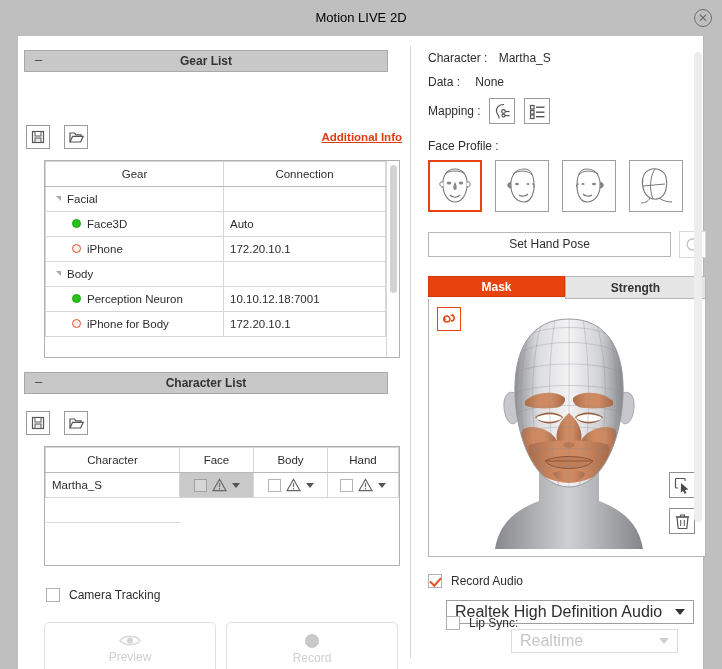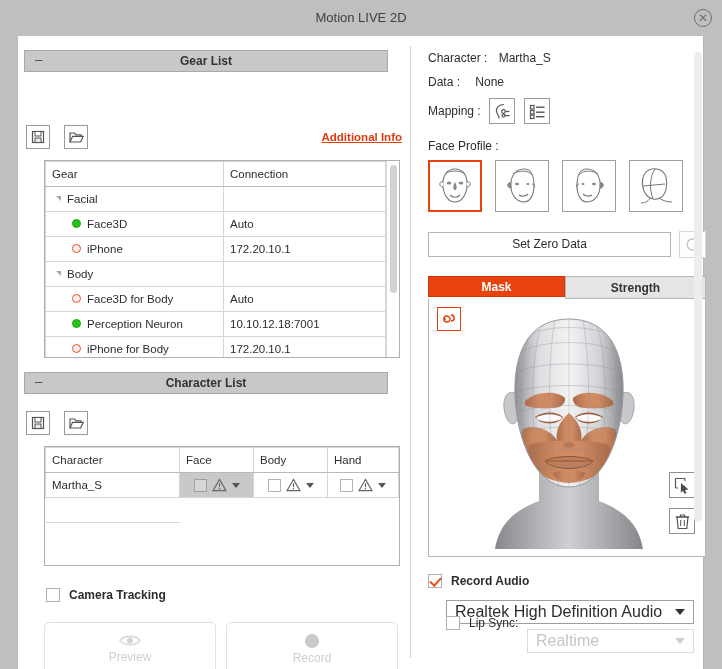--- a/index.html
+++ b/index.html
@@ -12,21 +12,21 @@
   #app { position: relative; width: 722px; height: 669px; background: #bfbfbf; }
 
   
   .titlebar {
     position: absolute; left: 0; top: 0; width: 722px; height: 36px;
     background: #bfbfbf;
   }
   .title-text {
     position: absolute; left: 0; top: 0; width: 722px; height: 36px;
     line-height: 36px; text-align: center;
-    font-size: 13px; color: #404040;
+    font-size: 13px; color: #000000;
   }
   .close-btn {
     position: absolute; right: 10px; top: 9px;
     width: 18px; height: 18px; border-radius: 50%;
     border: 1px solid #6f6f6f; color: #6f6f6f;
     font-size: 12px; line-height: 16px; text-align: center;
     cursor: pointer; background: transparent;
   }
 
   
@@ -74,21 +74,21 @@
   .tbl-wrap {
     position: absolute; border: 1px solid #b0b0b0; background: #fff;
     overflow: hidden;
   }
   table.grid { border-collapse: collapse; width: 100%; table-layout: fixed; }
   table.grid th, table.grid td {
     border: 1px solid #d6d6d6; font-size: 11.5px; color: #2d2d2d;
     height: 25px; padding: 0 6px; font-weight: normal; text-align: left;
     white-space: nowrap; overflow: hidden;
   }
-  table.grid th { border-bottom: 1px solid #b9b9b9; background: #fff; }
+  table.grid th { text-align: center; border-bottom: 1px solid #b9b9b9; background: #fff; }
   .cell-indent-1 { padding-left: 10px !important; }
   .cell-indent-2 { padding-left: 26px !important; }
   .tri {
     display: inline-block; width: 0; height: 0; margin-right: 6px;
     border-left: 5px solid transparent; border-top: 5px solid #a8a8a8;
     vertical-align: middle; position: relative; top: -1px;
   }
   .dot {
     display: inline-block; width: 9px; height: 9px; border-radius: 50%;
     margin-right: 6px; vertical-align: middle; position: relative; top: -1px;
@@ -125,21 +125,21 @@
   .chkrow { position: absolute; display: flex; align-items: center; gap: 9px; }
   .chkrow .box {
     width: 14px; height: 14px; border: 1px solid #b0b0b0; background: #fff;
     position: relative; cursor: pointer;
   }
   .chkrow .box.checked::after {
     content: ""; position: absolute; left: 3px; top: 0px;
     width: 5px; height: 9px; border: solid #e8501c;
     border-width: 0 2px 2px 0; transform: rotate(42deg);
   }
-  .chkrow .lbl { font-size: 12px; color: #2d2d2d; font-weight: bold; }
+  .chkrow .lbl { font-size: 12px; color: #2d2d2d; }
 
   
   .bigbtn {
     position: absolute; border: 1px solid #e2e2e2; border-radius: 5px;
     background: #fff; display: flex; flex-direction: column;
     align-items: center; justify-content: center; gap: 3px; cursor: default;
   }
   .bigbtn .lab { font-size: 12px; color: #cfcfcf; }
 
   
@@ -263,24 +263,20 @@
                   <td class="cell-indent-2"><span class="dot on"></span>Face3D</td>
                   <td>Auto</td>
                 </tr>
                 <tr>
                   <td class="cell-indent-2"><span class="dot off"></span>iPhone</td>
                   <td>172.20.10.1</td>
                 </tr>
                 <tr>
                   <td class="cell-indent-1"><span class="tri"></span>Body</td>
                   <td></td>
-                </tr>
-                <tr>
-                  <td class="cell-indent-2"><span class="dot off"></span>Face3D for Body</td>
-                  <td>Auto</td>
                 </tr>
                 <tr>
                   <td class="cell-indent-2"><span class="dot on"></span>Perception Neuron</td>
                   <td>10.10.12.18:7001</td>
                 </tr>
                 <tr>
                   <td class="cell-indent-2"><span class="dot off"></span>iPhone for Body</td>
                   <td>172.20.10.1</td>
                 </tr>
               </tbody>
@@ -466,21 +462,21 @@
       <div class="profile-thumb" style="left:218px; top:124px;">
         <svg width="42" height="42" viewBox="0 0 42 42">
           <path d="M14 5 C7 8, 6 18, 9 26 C12 33, 19 36, 25 33 C31 30, 33 20, 31 12 C29 5, 21 2, 14 5 Z" fill="#fff" stroke="#777" stroke-width="1.1"></path>
           <path d="M20 4 C15 11, 14 24, 18 34" fill="none" stroke="#777" stroke-width="1"></path>
           <line x1="8" y1="21" x2="30" y2="19" stroke="#777" stroke-width="1"></line>
           <path d="M15 33 C13 37, 9 38, 6 38" fill="none" stroke="#777" stroke-width="1"></path>
           <path d="M24 33 C28 36, 33 37, 37 37" fill="none" stroke="#777" stroke-width="1"></path>
         </svg>
       </div>
 
-      <div class="wide-btn" style="left:17px; top:196px; width:243px; height:25px; line-height:23px;">Set Zero Data</div>
+      <div class="wide-btn" style="left:17px; top:196px; width:243px; height:25px; line-height:23px;">Set Hand Pose</div>
       <span class="icon-btn" style="position:absolute; left:268px; top:195px; width:27px; height:27px; border-color:#d8d8d8;">
         <svg width="17" height="17" viewBox="0 0 17 17">
           <path d="M13.5 6 A5.5 5.5 0 1 0 14 9.5" fill="none" stroke="#c3c3c3" stroke-width="1.4"></path>
           <path d="M14.4 3 L13.6 6.6 L10 5.9 Z" fill="#c3c3c3"></path>
         </svg>
       </span>
 
       <div class="tabbar" style="left:17px; top:240px;">
         <div class="tab active" style="width:137px; height:21px;text-align:right;">Mask</div>
         <div class="tab inactive" style="width:141px; height:23px;">Strength</div>
@@ -599,21 +595,21 @@
 
       <div class="combo" style="left:35px; top:564px; width:248px; height:24px;">
         <span>Realtek High Definition Audio</span>
         <span class="arrow"></span>
       </div>
 
       <div class="chkrow" style="left:35px; top:580px;">
         <span class="box" id="lip-box"></span>
         <span class="lbl-disabled">Lip Sync:</span>
       </div>
-      <div class="combo disabled" style="left:116px; top:593px; width:167px; height:24px;">
+      <div class="combo disabled" style="left:100px; top:593px; width:167px; height:24px;">
         <span>Realtime</span>
         <span class="arrow"></span>
       </div>
 
       <div class="panel-scroll">
         <div class="thumb"></div>
       </div>
     </div>
   </div>
 </div>

